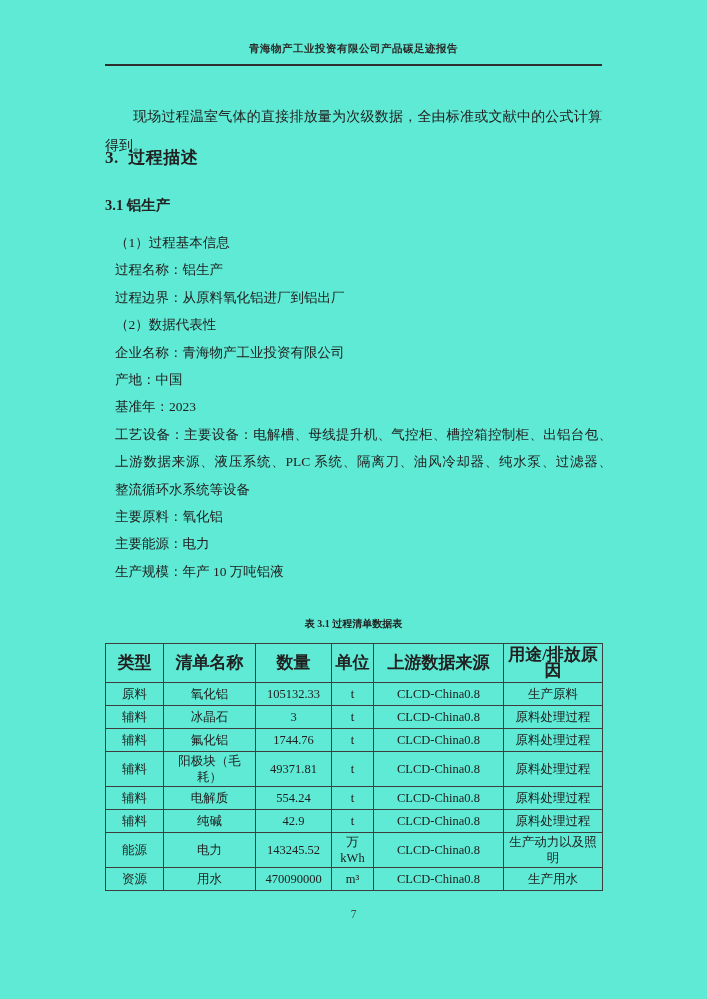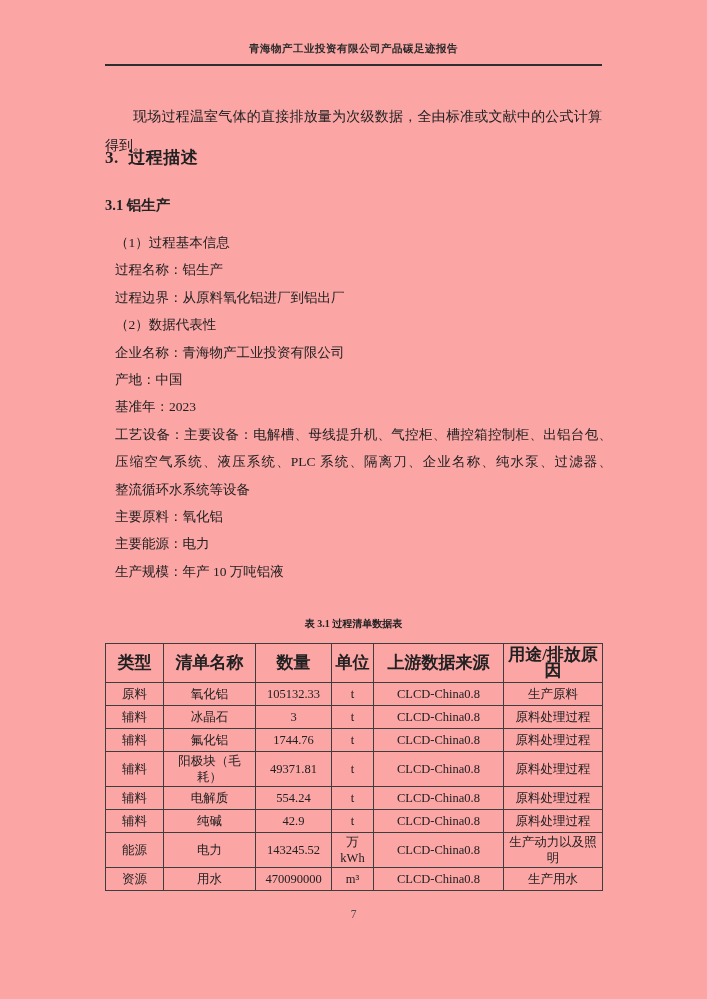--- a/index.html
+++ b/index.html
@@ -1,20 +1,20 @@
 <!DOCTYPE html>
 <html><head>
 <meta charset="utf-8">
 <style>
   html,body{margin:0;padding:0;background:#e8e8e8;}
   .page{
     position:relative;
     width:707px;height:999px;
     margin:0 auto;
-    background:#fca5a5;
+    background:#5eead4;
     font-family:"Liberation Serif","DejaVu Serif",serif;
     color:#212121;
     overflow:hidden;
   }
   .running-header{
     position:absolute;top:42px;left:0;right:0;
     text-align:center;
     font-size:10.5px;font-weight:bold;
     letter-spacing:0.5px;
     color:#2b2b2b;
@@ -98,21 +98,21 @@
 
   <div class="info">
     <div class="line">（1）过程基本信息</div>
     <div class="line">过程名称：铝生产</div>
     <div class="line">过程边界：从原料氧化铝进厂到铝出厂</div>
     <div class="line">（2）数据代表性</div>
     <div class="line">企业名称：青海物产工业投资有限公司</div>
     <div class="line">产地：中国</div>
     <div class="line">基准年：2023</div>
     <div class="line stretch">工艺设备：主要设备：电解槽、母线提升机、气控柜、槽控箱控制柜、出铝台包、</div>
-    <div class="line stretch">压缩空气系统、液压系统、PLC 系统、隔离刀、企业名称、纯水泵、过滤器、</div>
+    <div class="line stretch">上游数据来源、液压系统、PLC 系统、隔离刀、油风冷却器、纯水泵、过滤器、</div>
     <div class="line">整流循环水系统等设备</div>
     <div class="line">主要原料：氧化铝</div>
     <div class="line">主要能源：电力</div>
     <div class="line">生产规模：年产 10 万吨铝液</div>
   </div>
 
   <div class="table-caption">表 3.1 过程清单数据表</div>
 
   <table class="inv-table">
     <colgroup>

